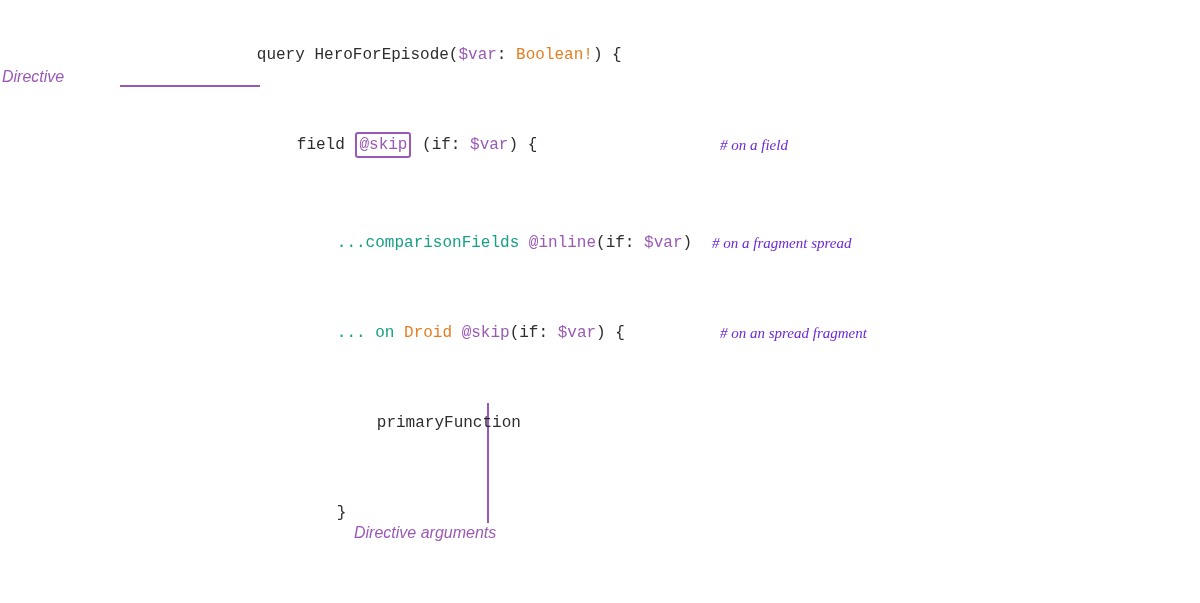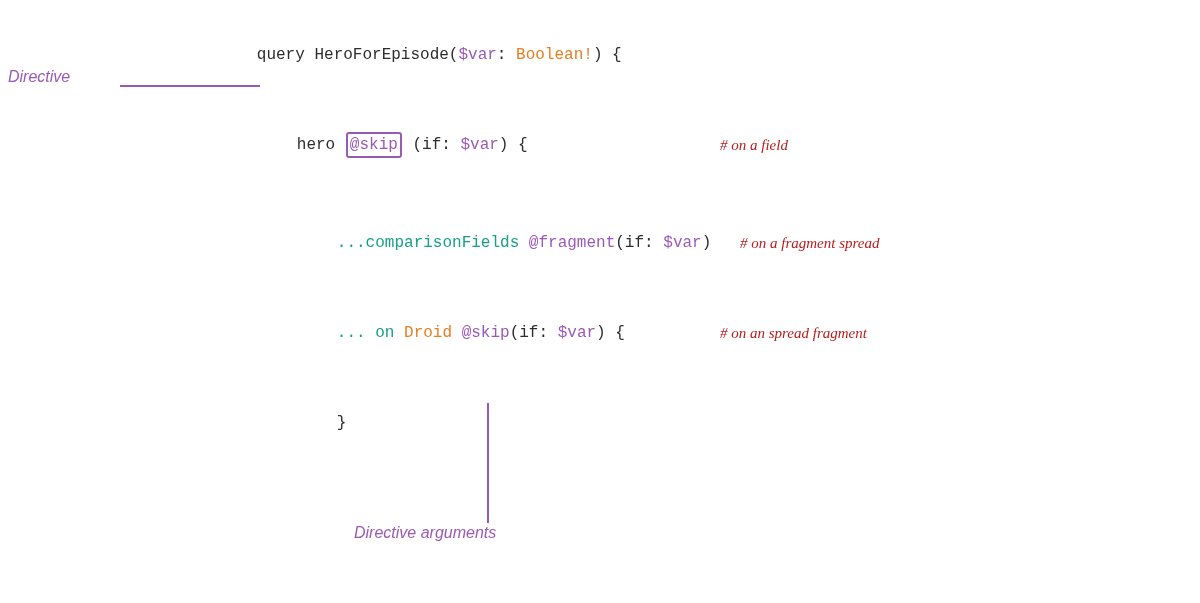--- a/index.html
+++ b/index.html
@@ -24,36 +24,36 @@
       position: absolute;
       left: 140px;
       top: 10px;
       line-height: 1.75;
     }
 
     .color-default { color: #2d2d2d; }
     .color-purple { color: #9b59b6; }
     .color-orange { color: #e67e22; }
     .color-blue-green { color: #16a085; margin-top: 14px; }
-    .color-comment { color: #b91c1c; font-style: italic; font-family: Georgia, serif; font-size: 15px; }
+    .color-comment { color: #6d28d9; font-style: italic; font-family: Georgia, serif; font-size: 15px; }
 
     .directive-box {
       display: inline-block;
       border: 2px solid #9b59b6;
       border-radius: 3px;
       padding: 0 2px;
       color: #9b59b6;
       line-height: 1.4;
       margin: 0 1px;
     }
 
     
     .directive-label {
       position: absolute;
-      left: 8px;
+      left: 2px;
       top: 68px;
       color: #9b59b6;
       font-family: Arial, sans-serif;
       font-size: 16px;
       font-style: italic;
       white-space: nowrap;
     }
 
     
     .directive-line-h {
@@ -112,42 +112,47 @@
   <div class="code-area">
 
     <div class="line-wrapper">
       <span style="margin-left:40px">
         <span class="color-default">query </span><span class="color-default">HeroForEpisode</span><span class="color-default">(</span><span class="color-purple">$var</span><span class="color-default">: </span><span class="color-orange">Boolean!</span><span class="color-default">) {</span>
       </span>
     </div>
 
     <div class="line-wrapper">
       <span style="margin-left:80px">
-        <span class="color-default">hero </span><span class="directive-box">@skip</span><span class="color-default"> (if: </span><span class="color-purple">$var</span><span class="color-default">) {</span>
+        <span class="color-default">field </span><span class="directive-box">@skip</span><span class="color-default"> (if: </span><span class="color-purple">$var</span><span class="color-default">) {</span>
       </span>
       <span class="color-comment" style="position:absolute;left:580px"># on a field</span>
     </div>
 
 
     <div class="line-wrapper" style="min-height:8px;line-height:8px;"></div>
 
     <div class="line-wrapper">
       <span style="margin-left:120px">
-        <span class="color-blue-green">...comparisonFields </span><span class="color-purple">@fragment</span><span class="color-default">(if: </span><span class="color-purple">$var</span><span class="color-default">)</span>
+        <span class="color-blue-green">...comparisonFields </span><span class="color-purple">@inline</span><span class="color-default">(if: </span><span class="color-purple">$var</span><span class="color-default">)</span>
       </span>
-      <span class="color-comment" style="position:absolute;left:600px"># on a fragment spread</span>
+      <span class="color-comment" style="position:absolute;left:572px"># on a fragment spread</span>
     </div>
 
     <div class="line-wrapper">
       <span style="margin-left:120px">
         <span class="color-blue-green">... on </span><span class="color-orange">Droid</span><span class="color-purple"> @skip</span><span class="color-default">(if: </span><span class="color-purple">$var</span><span class="color-default">) {</span>
       </span>
       <span class="color-comment" style="position:absolute;left:580px"># on an spread fragment</span>
     </div>
 
+    <div class="line-wrapper">
+      <span style="margin-left:160px">
+        <span class="color-default">primaryFunction</span>
+      </span>
+    </div>
 
     <div class="line-wrapper">
       <span style="margin-left:120px">
         <span class="color-default">}</span>
       </span>
     </div>
 
   </div>
 
 </div>

